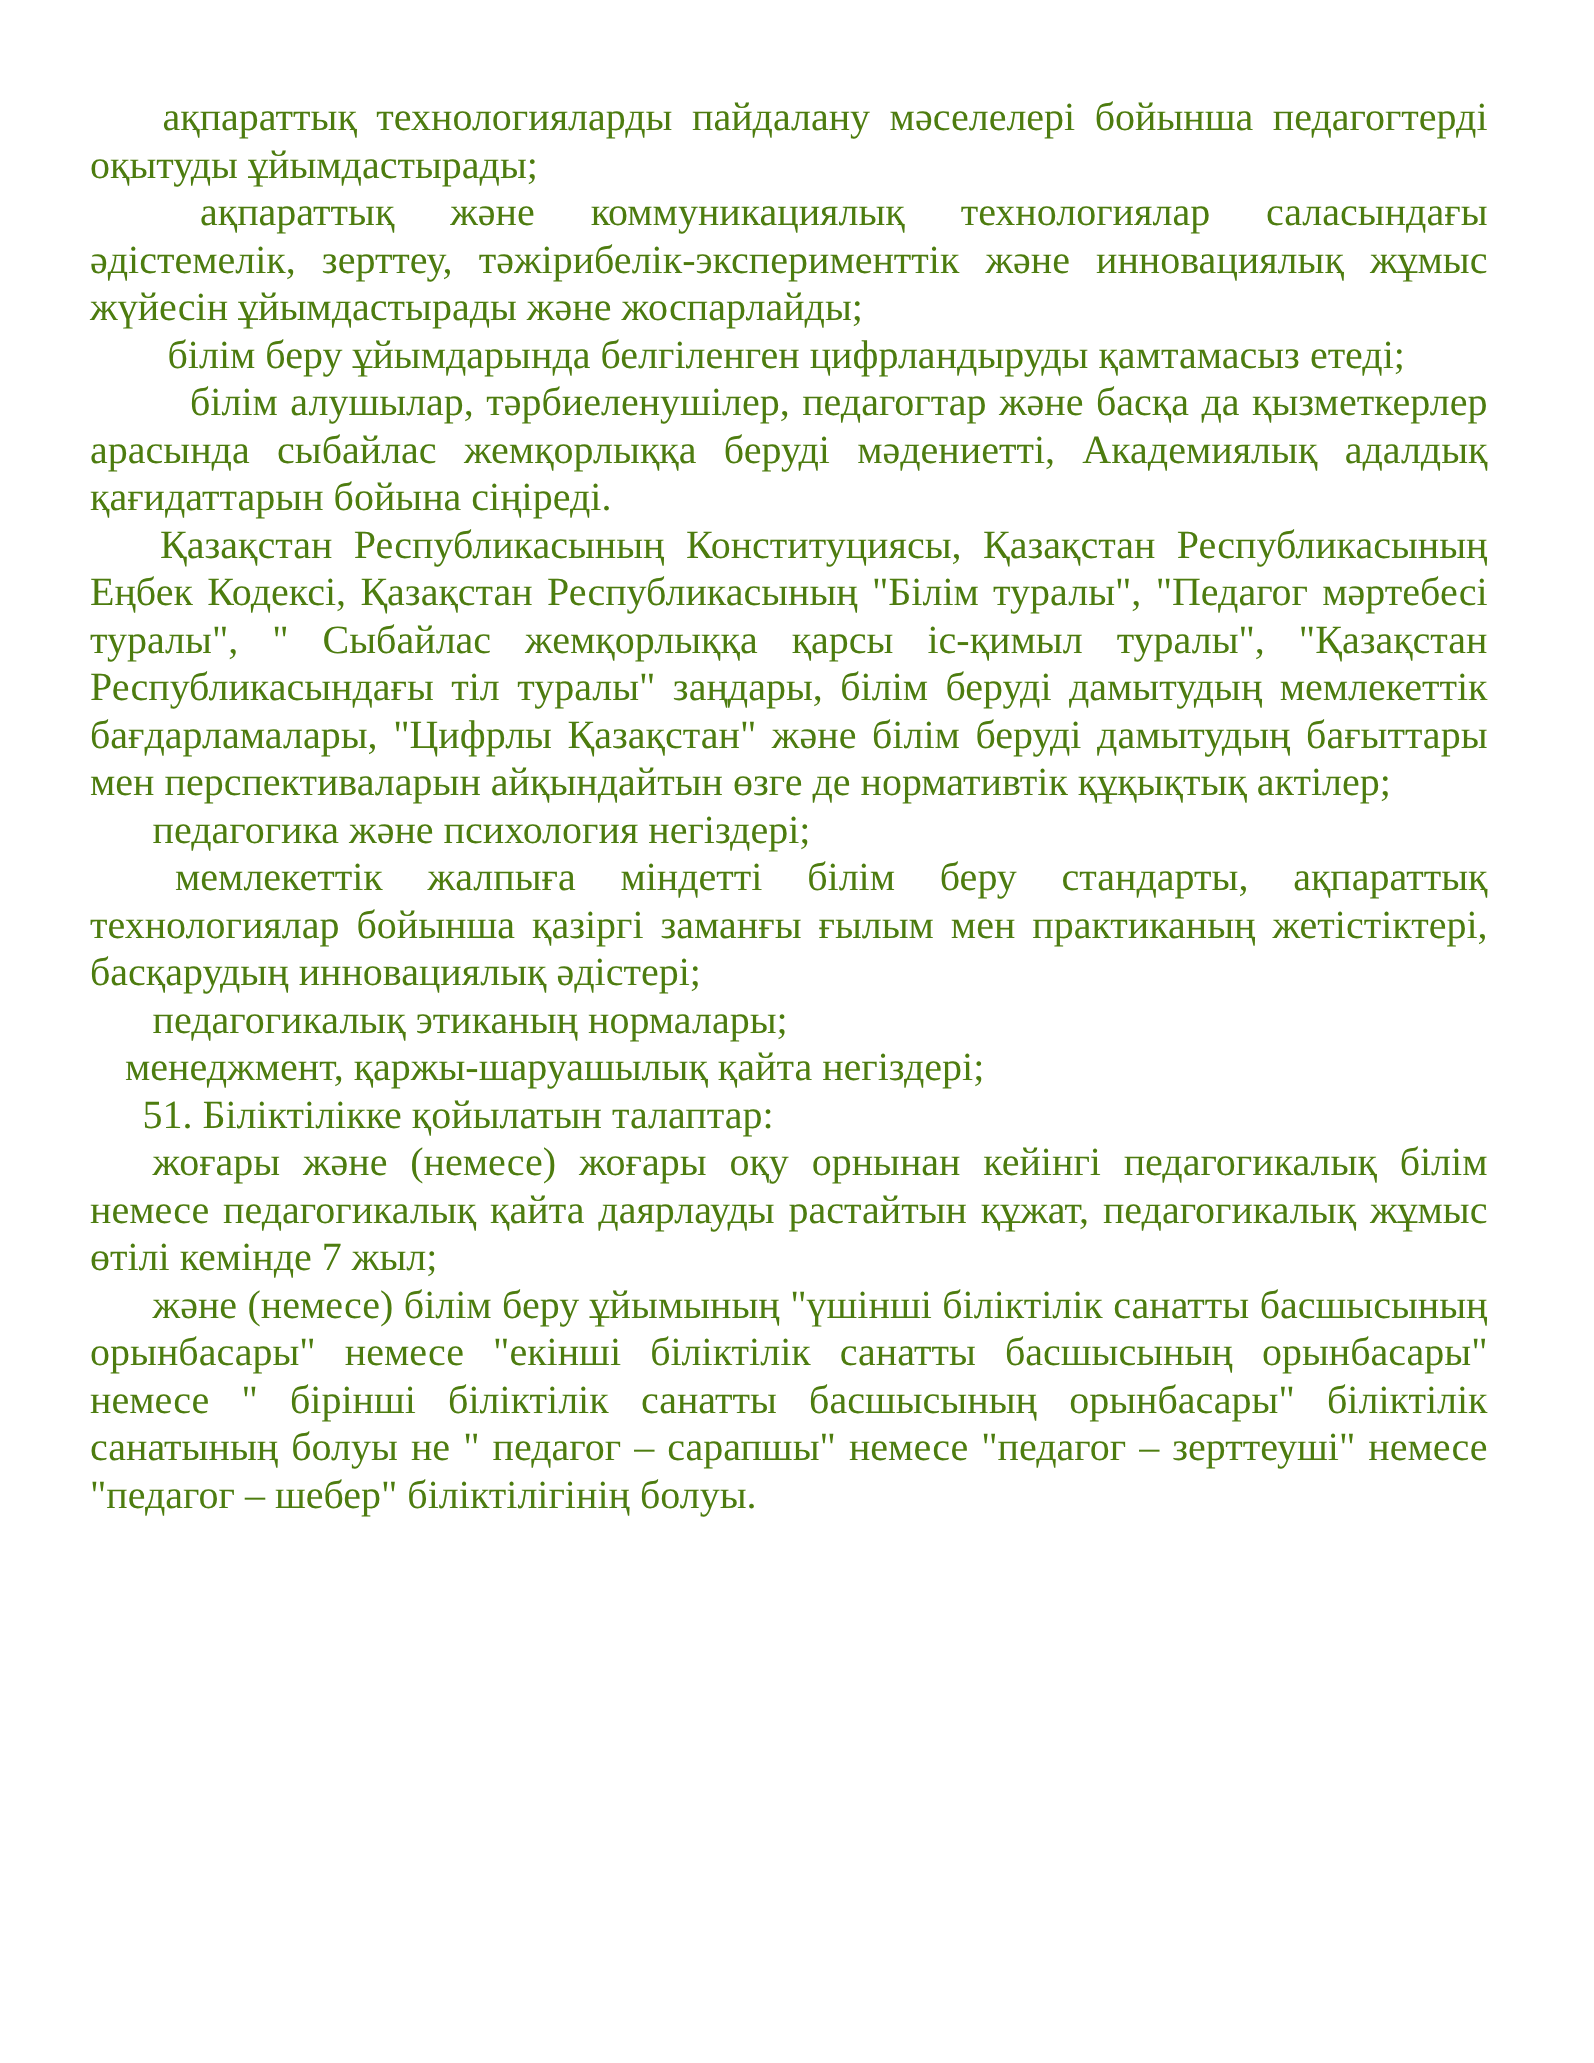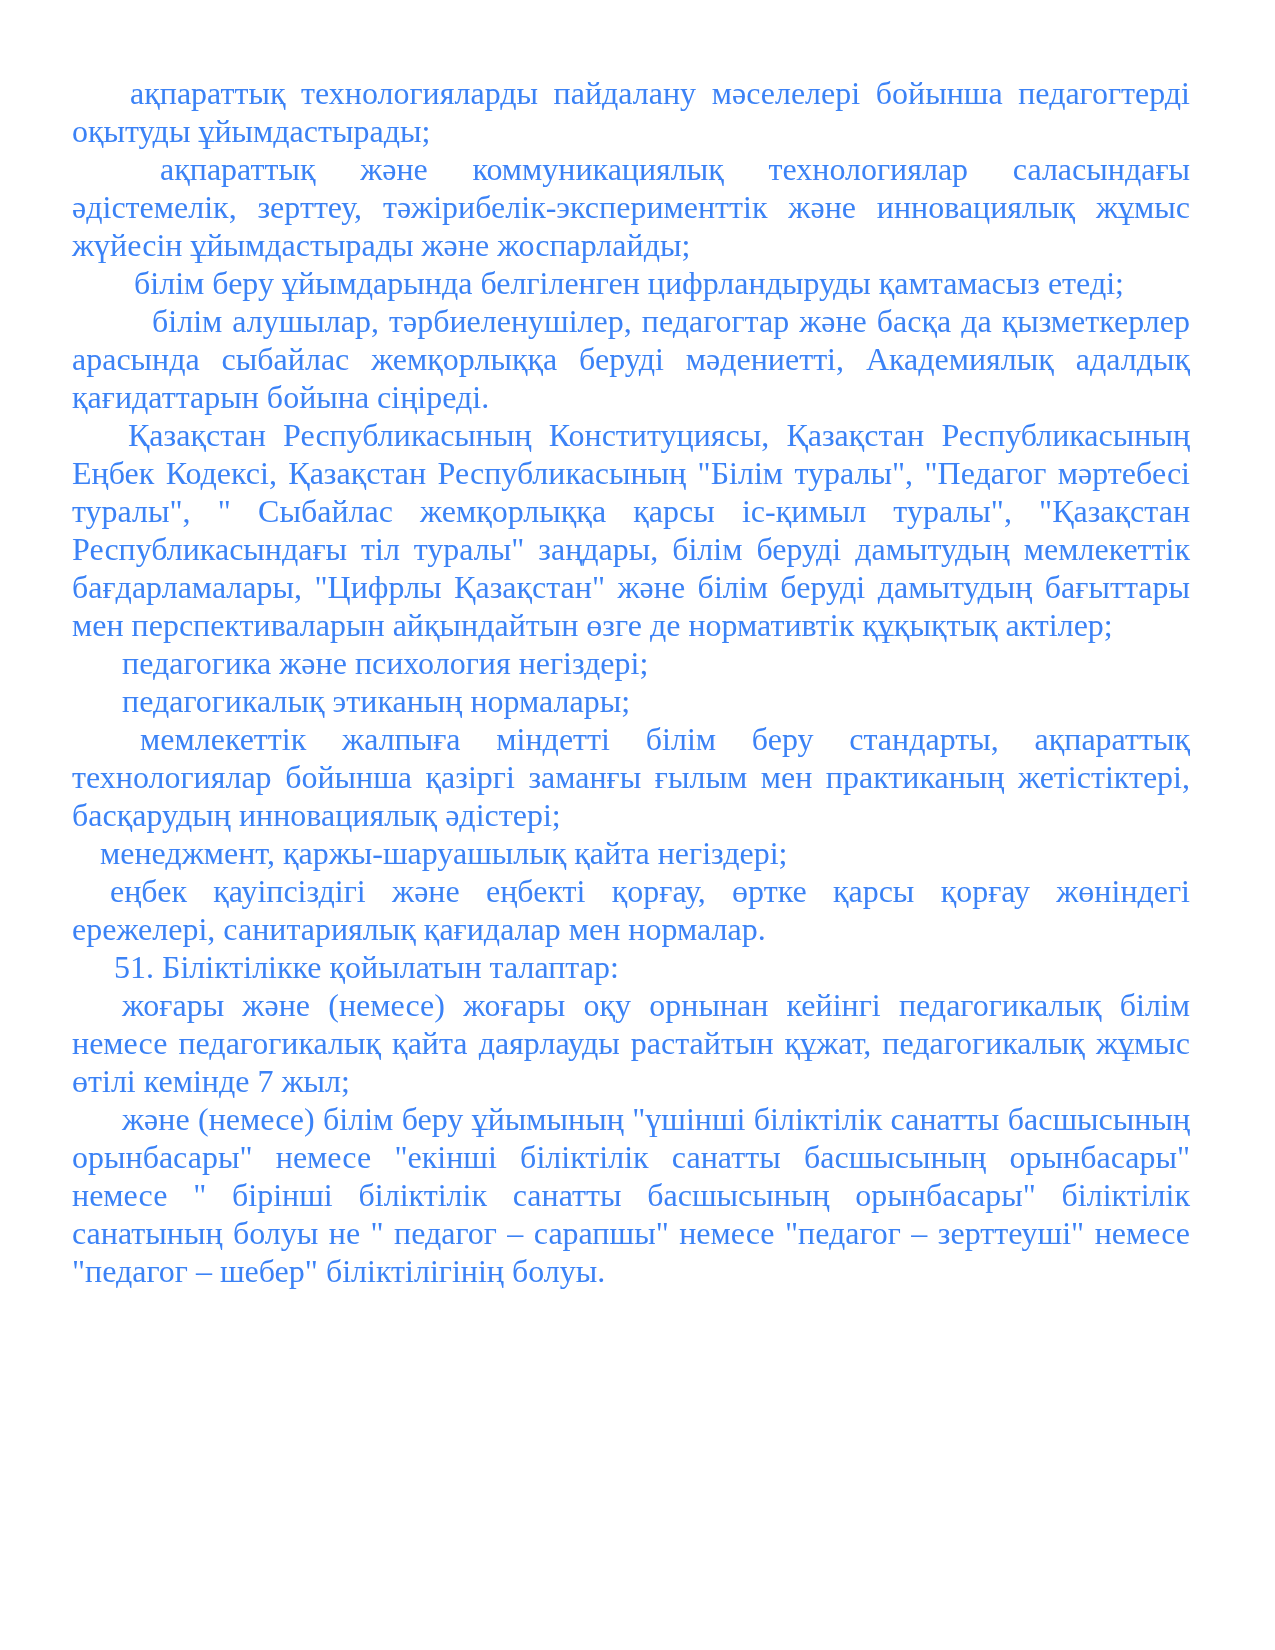--- a/index.html
+++ b/index.html
@@ -11,21 +11,21 @@
     position: relative;
     width: 1275px;
     height: 1650px;
     margin: 0 auto;
     background: #ffffff;
     box-sizing: border-box;
     padding: 74px 85px 0 72px;
     overflow: hidden;
   }
   .doc-body {
-    color: #3b82f6;
+    color: #4d7c0f;
     font-family: "Liberation Serif", "DejaVu Serif", serif;
     font-size: 32px;
     line-height: 38px;
     text-align: justify;
   }
   .doc-body p {
     margin: 0;
     padding: 0;
   }
 </style>
@@ -33,21 +33,20 @@
 <body>
 
 <div class="page">
   <div class="doc-body">
     <p style="text-indent:58px">ақпараттық технологияларды пайдалану мәселелері бойынша педагогтерді оқытуды ұйымдастырады;</p>
     <p style="text-indent:88px">ақпараттық және коммуникациялық технологиялар саласындағы әдістемелік, зерттеу, тәжірибелік-эксперименттік және инновациялық жұмыс жүйесін ұйымдастырады және жоспарлайды;</p>
     <p style="text-indent:62px">білім беру ұйымдарында белгіленген цифрландыруды қамтамасыз етеді;</p>
     <p style="text-indent:80px">білім алушылар, тәрбиеленушілер, педагогтар және басқа да қызметкерлер арасында сыбайлас жемқорлыққа беруді мәдениетті, Академиялық адалдық қағидаттарын бойына сіңіреді.</p>
     <p style="text-indent:56px">Қазақстан Республикасының Конституциясы, Қазақстан Республикасының Еңбек Кодексі, Қазақстан Республикасының "Білім туралы", "Педагог мәртебесі туралы", " Сыбайлас жемқорлыққа қарсы іс-қимыл туралы", "Қазақстан Республикасындағы тіл туралы" заңдары, білім беруді дамытудың мемлекеттік бағдарламалары, "Цифрлы Қазақстан" және білім беруді дамытудың бағыттары мен перспективаларын айқындайтын өзге де нормативтік құқықтық актілер;</p>
     <p style="text-indent:50px">педагогика және психология негіздері;</p>
+    <p style="text-indent:68px">мемлекеттік жалпыға міндетті білім беру стандарты, ақпараттық технологиялар бойынша қазіргі заманғы ғылым мен практиканың жетістіктері, басқарудың инновациялық әдістері;</p>
     <p style="text-indent:50px">педагогикалық этиканың нормалары;</p>
-    <p style="text-indent:68px">мемлекеттік жалпыға міндетті білім беру стандарты, ақпараттық технологиялар бойынша қазіргі заманғы ғылым мен практиканың жетістіктері, басқарудың инновациялық әдістері;</p>
     <p style="text-indent:28px">менеджмент, қаржы-шаруашылық қайта негіздері;</p>
-    <p style="text-indent:38px">еңбек қауіпсіздігі және еңбекті қорғау, өртке қарсы қорғау жөніндегі ережелері, санитариялық қағидалар мен нормалар.</p>
     <p style="text-indent:42px">51. Біліктілікке қойылатын талаптар:</p>
     <p style="text-indent:50px">жоғары және (немесе) жоғары оқу орнынан кейінгі педагогикалық білім немесе педагогикалық қайта даярлауды растайтын құжат, педагогикалық жұмыс өтілі кемінде 7 жыл;</p>
     <p style="text-indent:50px">және (немесе) білім беру ұйымының "үшінші біліктілік санатты басшысының орынбасары" немесе "екінші біліктілік санатты басшысының орынбасары" немесе " бірінші біліктілік санатты басшысының орынбасары" біліктілік санатының болуы не " педагог – сарапшы" немесе "педагог – зерттеуші" немесе "педагог – шебер" біліктілігінің болуы.</p>
   </div>
 </div>
 
 </body></html>

